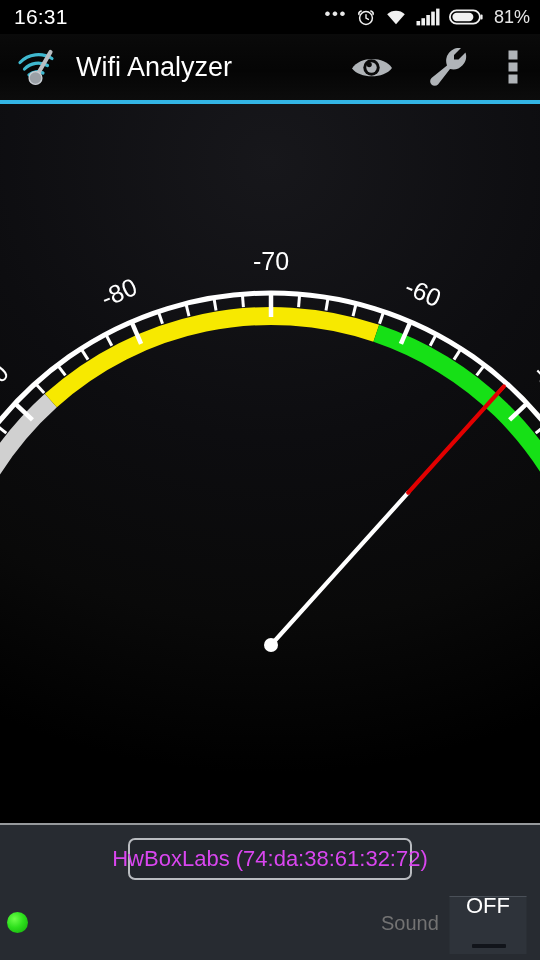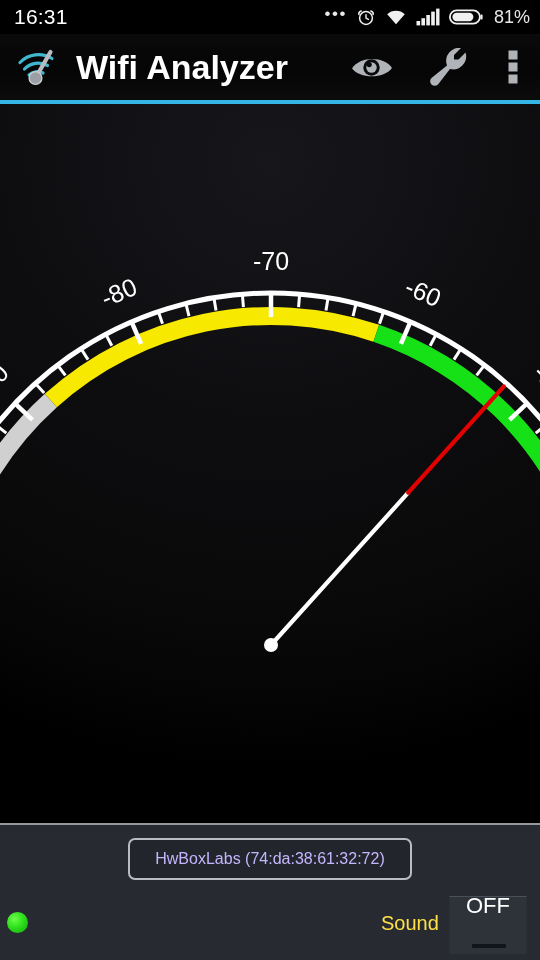--- a/index.html
+++ b/index.html
@@ -72,23 +72,23 @@
     box-sizing: border-box;
     padding-left: 16px;
   }
   .app-logo {
     width: 48px; height: 44px;
     flex: 0 0 auto;
     display: block;
   }
   .app-title {
     color: #ffffff;
-    font-size: 34px;
+    font-size: 27px;
     margin-left: 12px;
-    font-weight: 700;
+    font-weight: 400;
     white-space: nowrap;
   }
   .ab-actions {
     margin-left: auto;
     display: flex;
     align-items: center;
     height: 66px;
   }
   .ab-btn {
     width: 76px; height: 66px;
@@ -143,35 +143,35 @@
     box-sizing: border-box;
     border: 2px solid #b9bcc0;
     border-radius: 7px;
     background: #22262c;
     display: flex;
     align-items: center;
     justify-content: center;
     cursor: pointer;
   }
   .ssid-text {
-    color: #c4b5fd;
-    font-size: 16px;
+    color: #d946ef;
+    font-size: 22px;
     white-space: nowrap;
   }
   .status-led {
     position: absolute;
     left: 7px; top: 912px;
     width: 21px; height: 21px;
     border-radius: 50%;
     background: radial-gradient(circle at 36% 33%, #6dff4a 0%, #2de01c 45%, #13a80a 100%);
   }
   .sound-label {
     position: absolute;
     left: 381px; top: 910px;
-    color: #fde047;
+    color: #737373;
     font-size: 20px;
     line-height: 26px;
     white-space: nowrap;
   }
   .off-btn {
     position: absolute;
     left: 449px; top: 896px;
     width: 78px; height: 58px;
     box-sizing: border-box;
     background: #2e333a;

